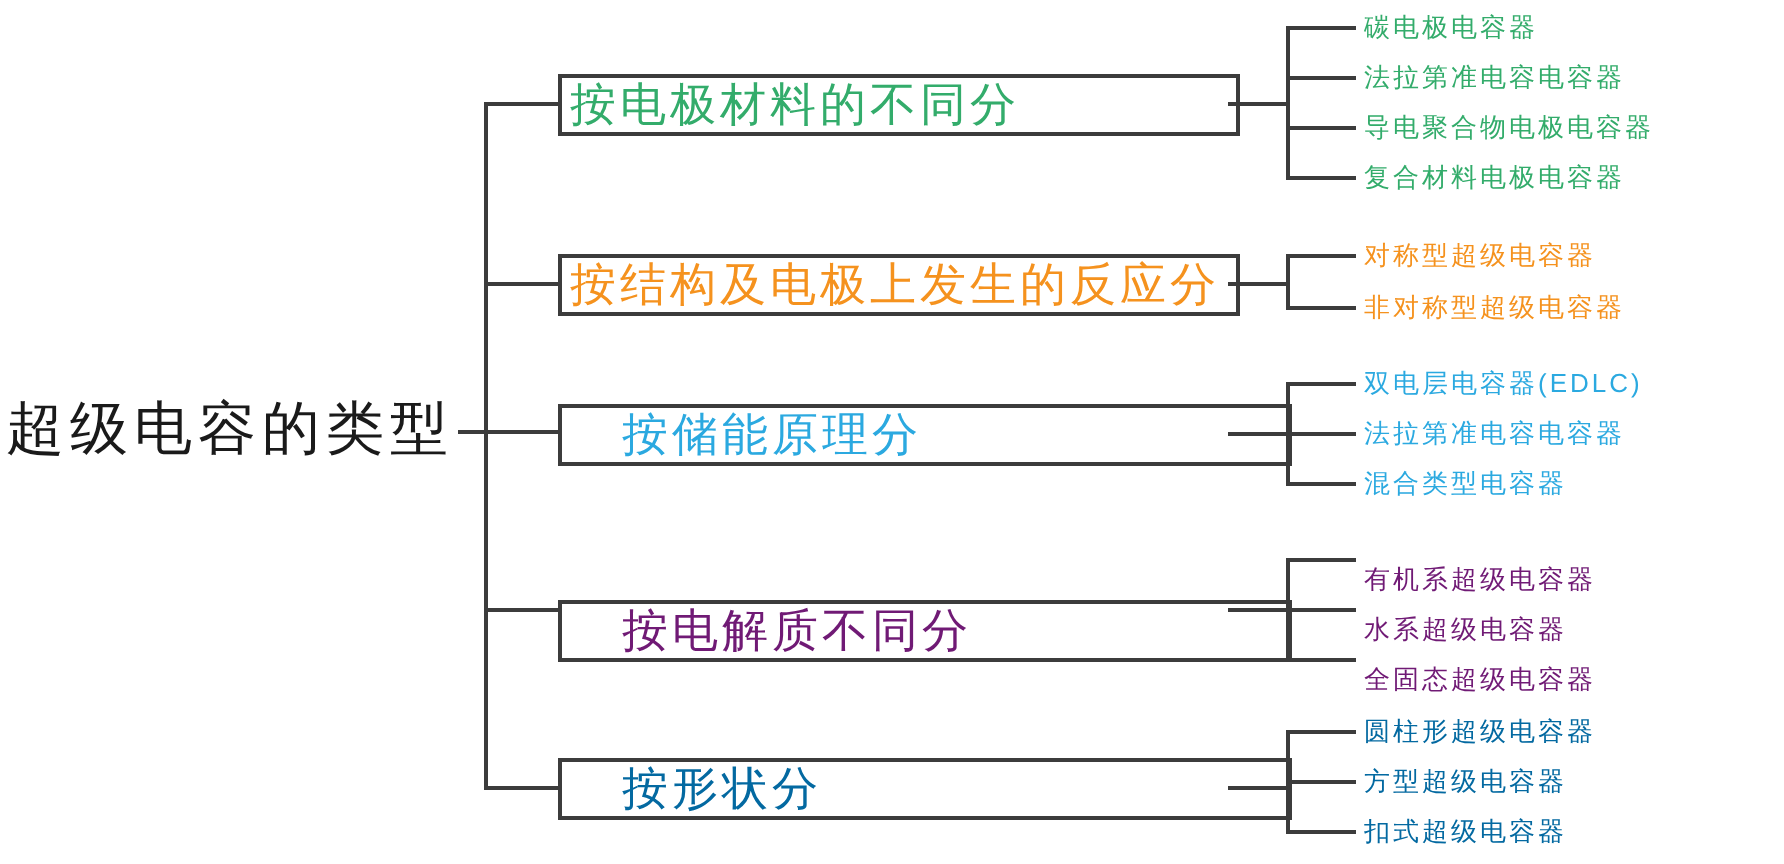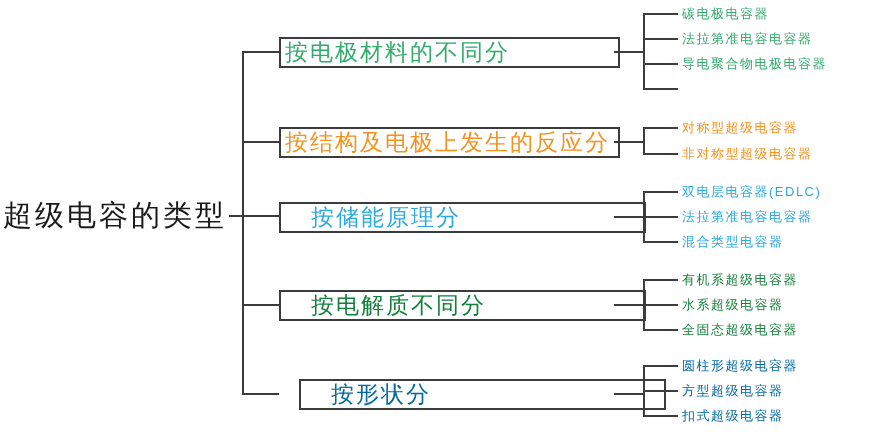--- a/index.html
+++ b/index.html
@@ -24,21 +24,21 @@
   }
   .pad-sm{padding-left:4px;}
   .pad-lg{padding-left:30px;}
   .leaf{
     position:absolute;left:682px;height:24px;line-height:24px;
     font-size:13px;letter-spacing:1.5px;white-space:nowrap;
   }
   .c-green{color:#33ac6b;}
   .c-orange{color:#f5921e;}
   .c-blue{color:#2ba9e0;}
-  .c-pink{color:#15803d;}
+  .c-pink{color:#701a75;margin-top:10px;}
   .c-magenta{color:#0369a1;}
 </style>
 </head>
 <body>
 
 <div class="canvas">
 
   <div class="root-label">超级电容的类型</div>
 
   <div class="hline" style="left:229px;top:215px;width:50px;"></div>
@@ -46,32 +46,33 @@
 
   <div class="hline" style="left:242px;top:51px;width:37px;"></div>
   <div class="hline" style="left:242px;top:141px;width:37px;"></div>
   <div class="hline" style="left:242px;top:304px;width:37px;"></div>
   <div class="hline" style="left:242px;top:393px;width:37px;"></div>
 
   <div class="node-box pad-sm c-green" style="top:37px;">按电极材料的不同分</div>
   <div class="node-box pad-sm c-orange" style="top:127px;">按结构及电极上发生的反应分</div>
   <div class="node-box pad-lg c-blue" style="top:202px;">按储能原理分</div>
   <div class="node-box pad-lg c-pink" style="top:290px;">按电解质不同分</div>
-  <div class="node-box pad-lg c-magenta" style="top:379px;margin-left:20px;">按形状分</div>
+  <div class="node-box pad-lg c-magenta" style="top:379px;">按形状分</div>
 
   <div class="hline" style="left:614px;top:51px;width:31px;"></div>
   <div class="vline" style="left:643px;top:13px;height:77px;"></div>
   <div class="hline" style="left:643px;top:13px;width:35px;"></div>
   <div class="hline" style="left:643px;top:38px;width:35px;"></div>
   <div class="hline" style="left:643px;top:63px;width:35px;"></div>
   <div class="hline" style="left:643px;top:88px;width:35px;"></div>
 
   <div class="leaf c-green" style="top:2px;">碳电极电容器</div>
   <div class="leaf c-green" style="top:27px;">法拉第准电容电容器</div>
   <div class="leaf c-green" style="top:52px;">导电聚合物电极电容器</div>
+  <div class="leaf c-green" style="top:77px;">复合材料电极电容器</div>
 
   <div class="hline" style="left:614px;top:141px;width:31px;"></div>
   <div class="vline" style="left:643px;top:127px;height:28px;"></div>
   <div class="hline" style="left:643px;top:127px;width:35px;"></div>
   <div class="hline" style="left:643px;top:153px;width:35px;"></div>
 
   <div class="leaf c-orange" style="top:116px;">对称型超级电容器</div>
   <div class="leaf c-orange" style="top:142px;">非对称型超级电容器</div>
 
   <div class="hline" style="left:614px;top:216px;width:31px;"></div>

